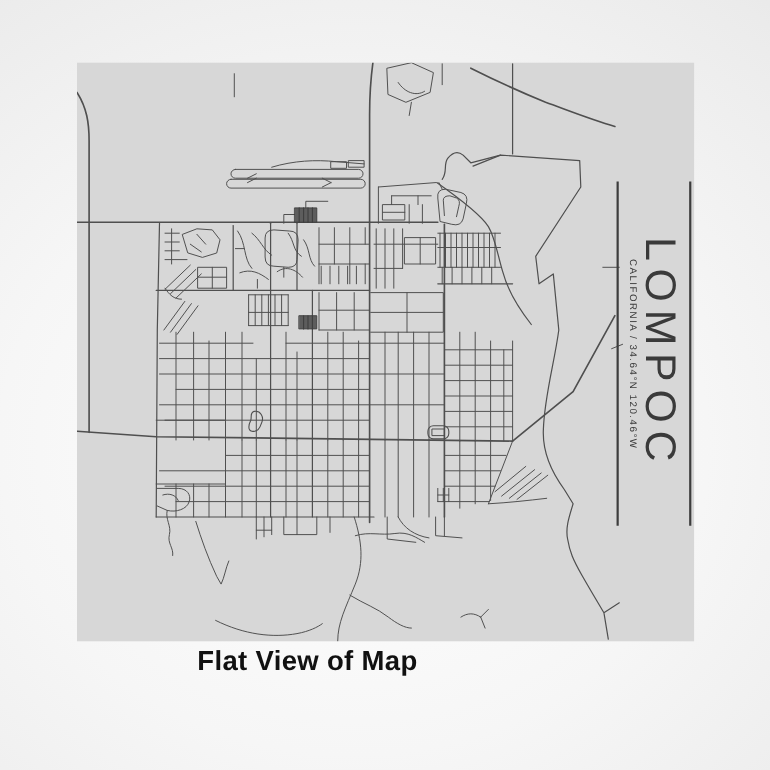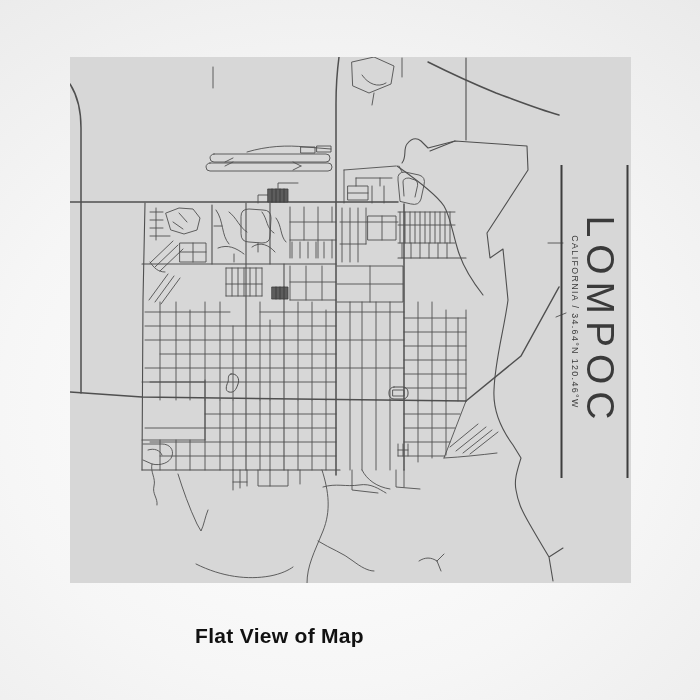--- a/index.html
+++ b/index.html
@@ -27,22 +27,22 @@
     font-size:39px;font-weight:400;color:var(--title-ink);
     letter-spacing:7px;white-space:nowrap;line-height:1;
   }
   .map-subtitle{
     position:absolute;left:575px;top:322px;
     transform:translate(-50%,-50%) rotate(90deg);
     font-size:8.8px;font-weight:400;color:var(--title-ink);
     letter-spacing:1.4px;white-space:nowrap;line-height:1;
   }
   .caption{
-    position:absolute;left:0;top:624px;width:559px;
-    text-align:center;font-size:21px;font-weight:bold;
+    position:absolute;left:0;top:587px;width:559px;
+    text-align:center;font-size:25px;font-weight:bold;
     color:var(--caption-ink);letter-spacing:0.3px;
   }
 </style>
 </head>
 <body>
 
 <div class="stage">
 
   <svg class="map-svg" width="700" height="700" viewBox="0 0 700 700">
     <defs>

